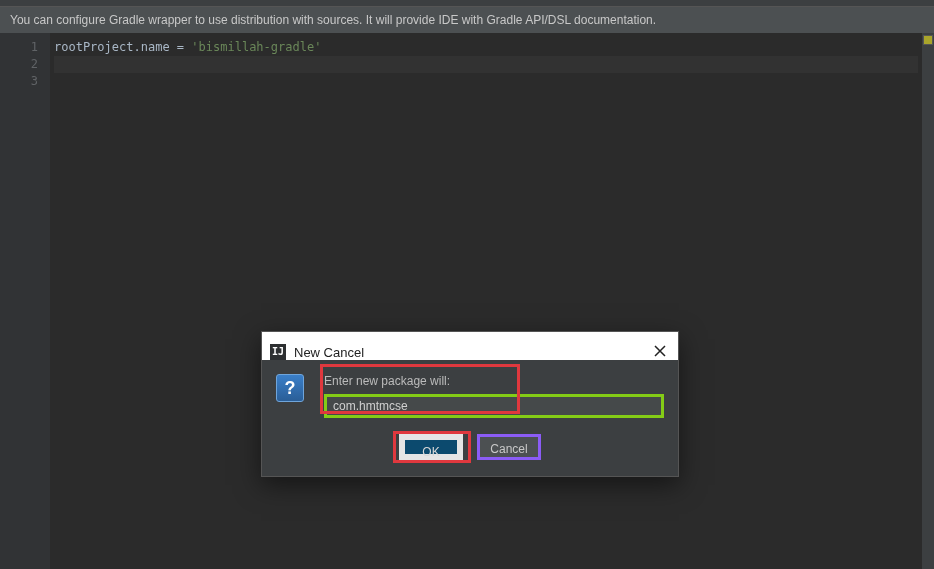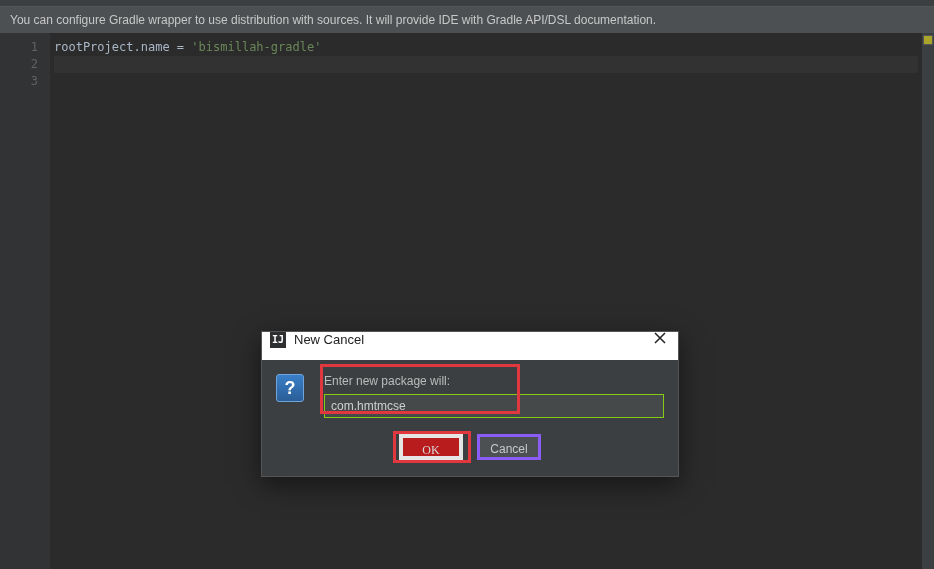--- a/index.html
+++ b/index.html
@@ -78,21 +78,21 @@
     background: #3c3f41;
     border: 1px solid #555;
     box-shadow: 0 8px 24px rgba(0,0,0,0.5);
     color: #bbb;
   }
   .dlg-title {
     height: 28px;
     background: #ffffff;
     color: #222;
     display: flex;
-    align-items: flex-start;
+    align-items: flex-end;
     padding: 0 8px;
   }
   .dlg-title-icon {
     width: 16px;
     height: 16px;
     background: #2d2f31;
     display: flex;
     align-items: center;
     justify-content: center;
     margin-right: 8px;
@@ -139,21 +139,21 @@
   }
   .dlg-label {
     color: #bbb;
     font-size: 12px;
     margin-bottom: 6px;
   }
   .dlg-input {
     width: 100%;
     height: 24px;
     background: #45494a;
-    border: 1px solid #84cc16;
+    border: 3px solid #84cc16;
     color: #d0d0d0;
     padding: 0 6px;
     font-size: 12px;
     outline: none;
   }
   .dlg-buttons {
     display: flex;
     justify-content: center;
     gap: 14px;
     padding: 12px 0 16px 0;
@@ -163,24 +163,23 @@
     height: 26px;
     line-height: 24px;
     text-align: center;
     font-size: 12px;
     border: 3px solid #8b5cf6;
     background: #4c5052;
     color: #c8c8c8;
     cursor: pointer;
   }
   .btn-primary {
-    background: #b91c1c;
-    border: 4px solid #e5e5e5;
+    background: #0c4a6e;
+    border: 6px solid #e5e5e5;
     color: #d8d8d8;
-    font-family: Liberation Serif, serif;
   }
   
   .hl {
     position: absolute;
     border: 3px solid #e0383e;
     pointer-events: none;
   }
 </style>
 </head>
 <body>

